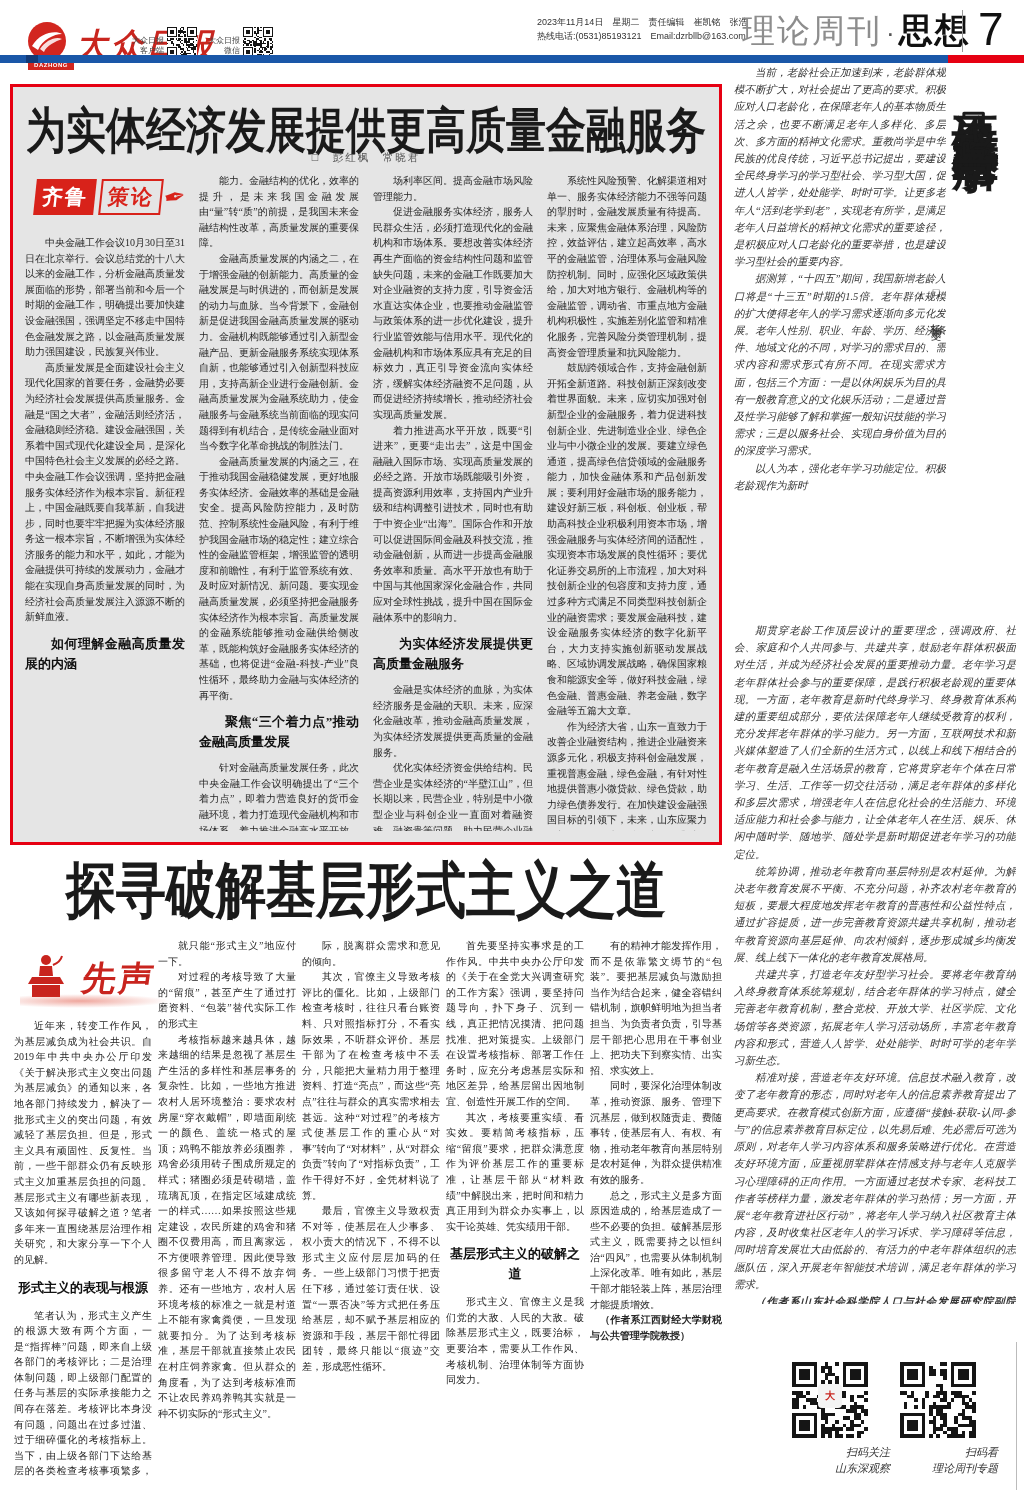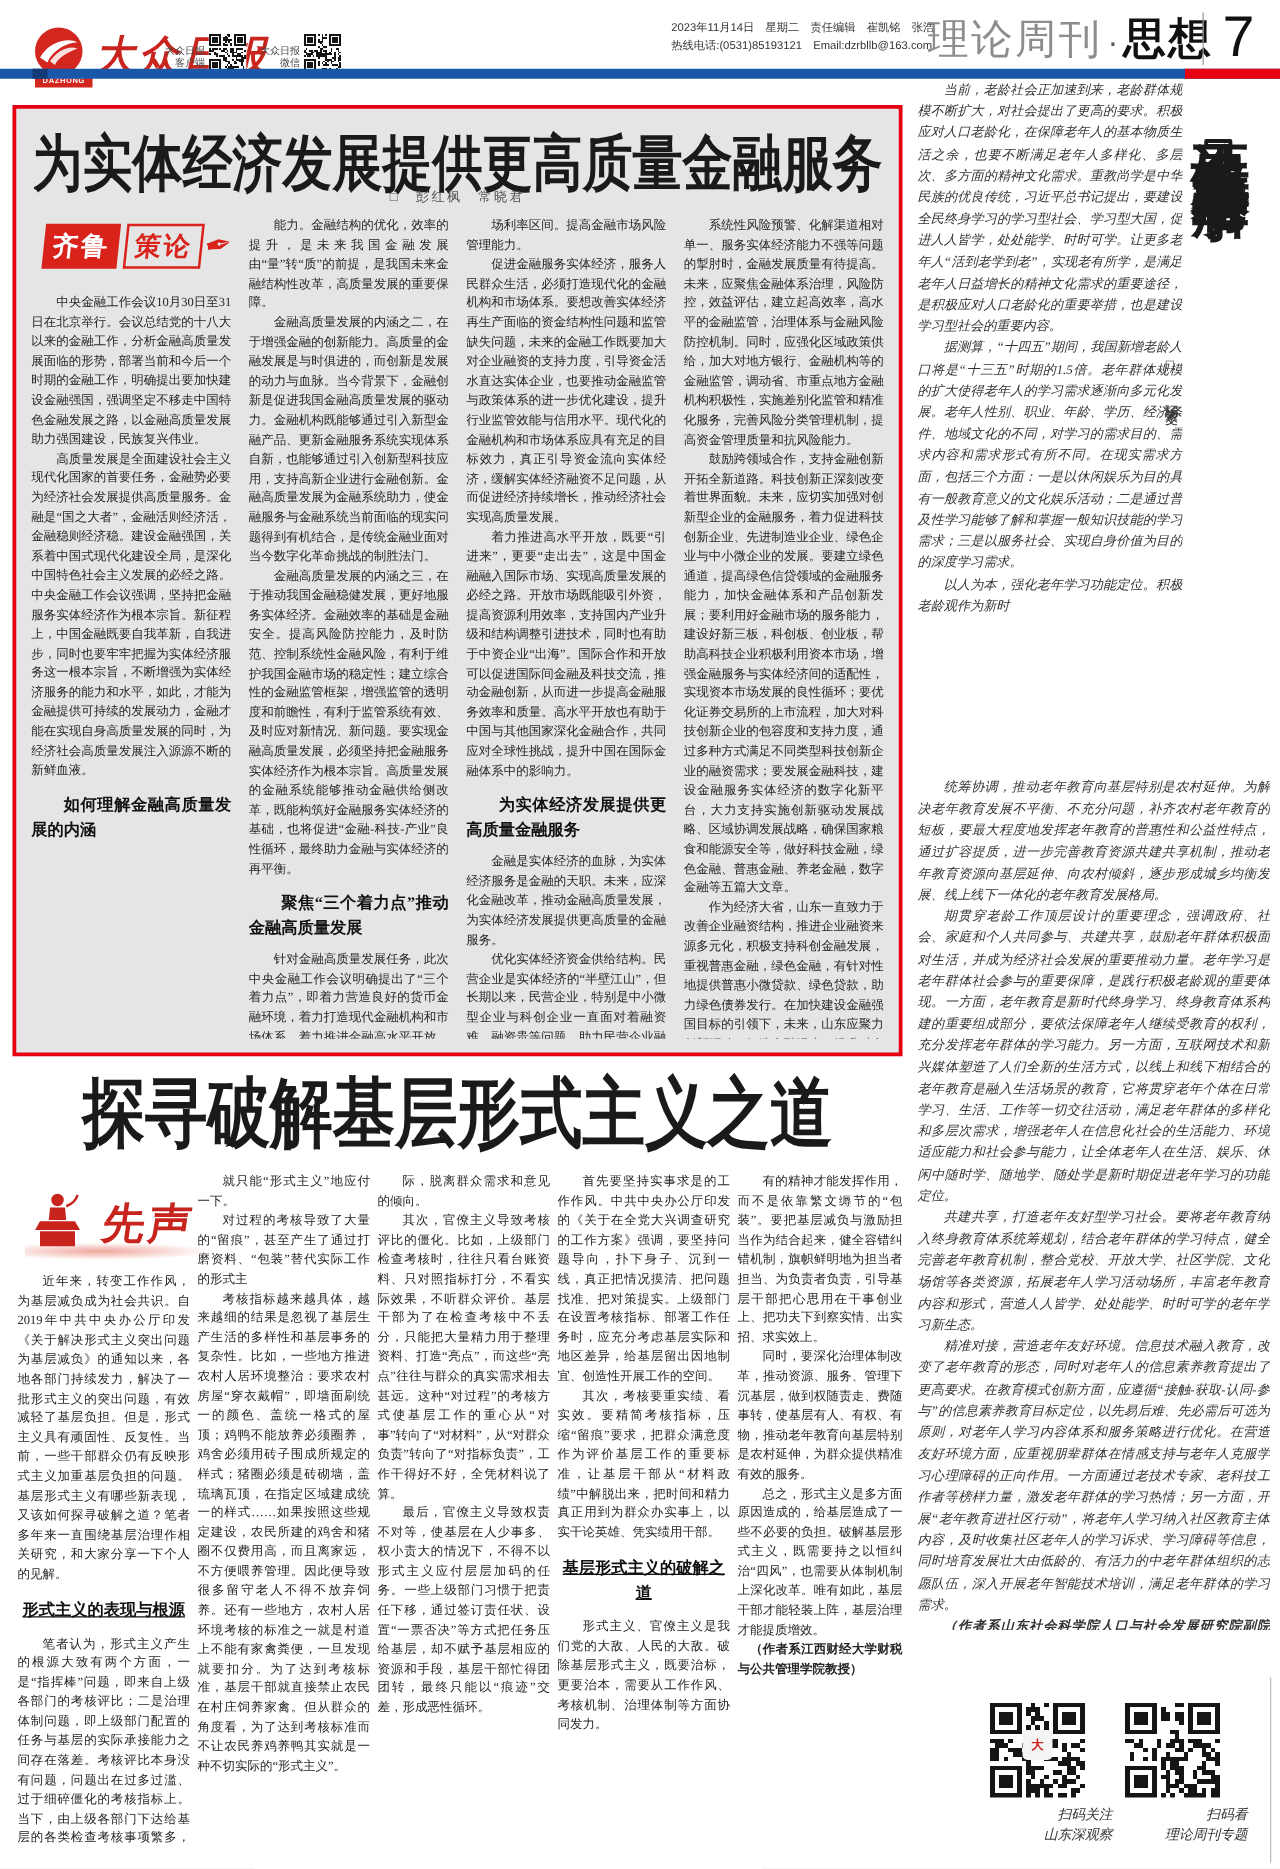--- a/index.html
+++ b/index.html
@@ -29,21 +29,21 @@
 
   
   .redbox{border:3px solid #e60012;background:#e5e5e5;}
   .headline{font-family:"Liberation Sans",sans-serif;font-weight:900;color:#1a1a1a;text-align:center;white-space:nowrap;}
   .headline>span{display:inline-block;transform:scaleY(1.22);transform-origin:center top;letter-spacing:0px;}
   .byline{font-size:10.5px;color:#555;text-align:center;font-family:"Liberation Sans",sans-serif;letter-spacing:2px;}
   .col{overflow:hidden;font-size:10px;line-height:15.6px;text-align:justify;color:#262626;}
   .col p{margin:0;text-indent:2em;}
   .col h3{font-size:13px;line-height:20px;font-weight:bold;color:#111;margin:9px 0 8px 0;text-indent:2em;
           font-family:"Liberation Serif",serif;}
-  .col h3.center{text-indent:0;text-align:center;margin:10px 0;text-decoration:underline;}
+  .col h3.center{text-indent:0;text-align:center;margin:10px 0;}
   .col p.credit{font-weight:bold;text-indent:1em;}
 
   
   .badge-qilu{display:flex;align-items:center;}
   .qilu-left{background:#d8221a;color:#fff;font-weight:900;font-size:21px;padding:4px 7px;
              font-family:"Liberation Sans",sans-serif;transform:skewX(-6deg);letter-spacing:2px;}
   .qilu-right{border:2.5px solid #d8221a;color:#d8221a;font-weight:900;font-size:21px;padding:2px 6px;
               margin-left:5px;font-family:"Liberation Sans",sans-serif;transform:skewX(-6deg);letter-spacing:2px;}
   .quill{color:#d8221a;font-size:26px;margin-left:2px;transform:rotate(-12deg);font-family:"DejaVu Sans",sans-serif;}
 
@@ -404,22 +404,22 @@
 
   <div class="abs vheadline" style="left:952px;top:76px;height:548px;">让更多银发人群『老有所学』</div>
   <div class="abs vbyline" style="left:928px;top:286px;height:120px;">□　杨素雯</div>
 
   <div class="abs kai" style="left:734px;top:64px;width:212px;height:556px;">
       <p>当前，老龄社会正加速到来，老龄群体规模不断扩大，对社会提出了更高的要求。积极应对人口老龄化，在保障老年人的基本物质生活之余，也要不断满足老年人多样化、多层次、多方面的精神文化需求。重教尚学是中华民族的优良传统，习近平总书记提出，要建设全民终身学习的学习型社会、学习型大国，促进人人皆学，处处能学、时时可学。让更多老年人“活到老学到老”，实现老有所学，是满足老年人日益增长的精神文化需求的重要途径，是积极应对人口老龄化的重要举措，也是建设学习型社会的重要内容。</p>
       <p>据测算，“十四五”期间，我国新增老龄人口将是“十三五”时期的1.5倍。老年群体规模的扩大使得老年人的学习需求逐渐向多元化发展。老年人性别、职业、年龄、学历、经济条件、地域文化的不同，对学习的需求目的、需求内容和需求形式有所不同。在现实需求方面，包括三个方面：一是以休闲娱乐为目的具有一般教育意义的文化娱乐活动；二是通过普及性学习能够了解和掌握一般知识技能的学习需求；三是以服务社会、实现自身价值为目的的深度学习需求。</p>
       <p>以人为本，强化老年学习功能定位。积极老龄观作为新时</p>
     </div>
   <div class="abs kai" style="left:734px;top:622px;width:282px;height:682px;">
+      <p>期贯穿老龄工作顶层设计的重要理念，强调政府、社会、家庭和个人共同参与、共建共享，鼓励老年群体积极面对生活，并成为经济社会发展的重要推动力量。老年学习是老年群体社会参与的重要保障，是践行积极老龄观的重要体现。一方面，老年教育是新时代终身学习、终身教育体系构建的重要组成部分，要依法保障老年人继续受教育的权利，充分发挥老年群体的学习能力。另一方面，互联网技术和新兴媒体塑造了人们全新的生活方式，以线上和线下相结合的老年教育是融入生活场景的教育，它将贯穿老年个体在日常学习、生活、工作等一切交往活动，满足老年群体的多样化和多层次需求，增强老年人在信息化社会的生活能力、环境适应能力和社会参与能力，让全体老年人在生活、娱乐、休闲中随时学、随地学、随处学是新时期促进老年学习的功能定位。</p>
       <p>统筹协调，推动老年教育向基层特别是农村延伸。为解决老年教育发展不平衡、不充分问题，补齐农村老年教育的短板，要最大程度地发挥老年教育的普惠性和公益性特点，通过扩容提质，进一步完善教育资源共建共享机制，推动老年教育资源向基层延伸、向农村倾斜，逐步形成城乡均衡发展、线上线下一体化的老年教育发展格局。</p>
-      <p>期贯穿老龄工作顶层设计的重要理念，强调政府、社会、家庭和个人共同参与、共建共享，鼓励老年群体积极面对生活，并成为经济社会发展的重要推动力量。老年学习是老年群体社会参与的重要保障，是践行积极老龄观的重要体现。一方面，老年教育是新时代终身学习、终身教育体系构建的重要组成部分，要依法保障老年人继续受教育的权利，充分发挥老年群体的学习能力。另一方面，互联网技术和新兴媒体塑造了人们全新的生活方式，以线上和线下相结合的老年教育是融入生活场景的教育，它将贯穿老年个体在日常学习、生活、工作等一切交往活动，满足老年群体的多样化和多层次需求，增强老年人在信息化社会的生活能力、环境适应能力和社会参与能力，让全体老年人在生活、娱乐、休闲中随时学、随地学、随处学是新时期促进老年学习的功能定位。</p>
       <p>共建共享，打造老年友好型学习社会。要将老年教育纳入终身教育体系统筹规划，结合老年群体的学习特点，健全完善老年教育机制，整合党校、开放大学、社区学院、文化场馆等各类资源，拓展老年人学习活动场所，丰富老年教育内容和形式，营造人人皆学、处处能学、时时可学的老年学习新生态。</p>
       <p>精准对接，营造老年友好环境。信息技术融入教育，改变了老年教育的形态，同时对老年人的信息素养教育提出了更高要求。在教育模式创新方面，应遵循“接触-获取-认同-参与”的信息素养教育目标定位，以先易后难、先必需后可选为原则，对老年人学习内容体系和服务策略进行优化。在营造友好环境方面，应重视朋辈群体在情感支持与老年人克服学习心理障碍的正向作用。一方面通过老技术专家、老科技工作者等榜样力量，激发老年群体的学习热情；另一方面，开展“老年教育进社区行动”，将老年人学习纳入社区教育主体内容，及时收集社区老年人的学习诉求、学习障碍等信息，同时培育发展壮大由低龄的、有活力的中老年群体组织的志愿队伍，深入开展老年智能技术培训，满足老年群体的学习需求。</p>
       <p class="credit">（作者系山东社会科学院人口与社会发展研究院副院长、副研究员）</p>
     </div>
 
   <div class="abs headline" style="left:10px;top:850px;width:712px;font-size:50px;">
     <span>探寻破解基层形式主义之道</span>
   </div>
 
   <div class="abs badge-xs" style="left:20px;top:946px;width:160px;height:56px;">

